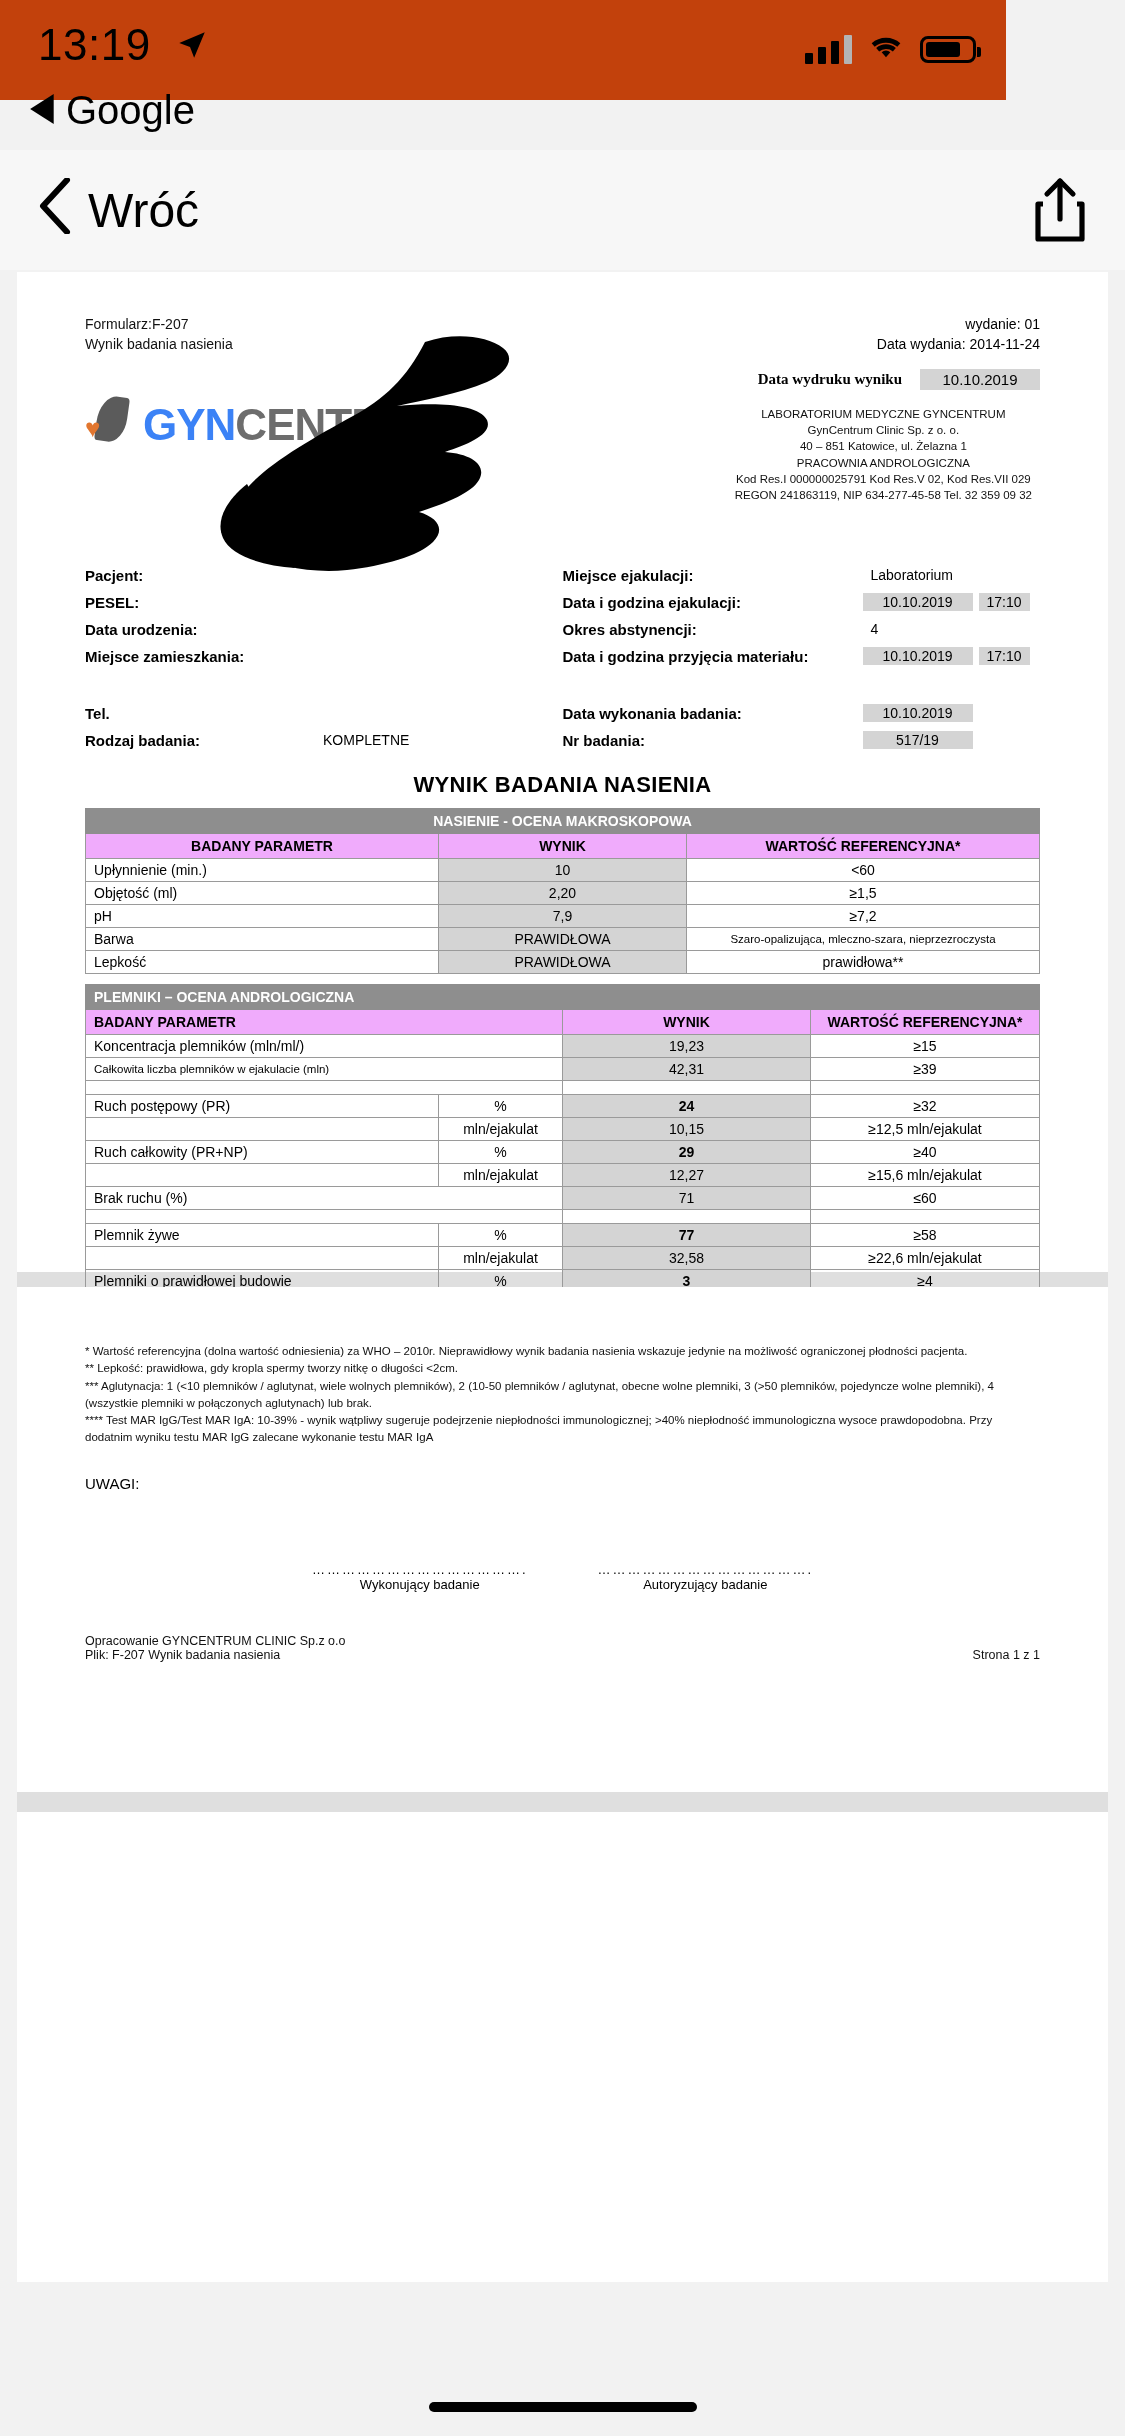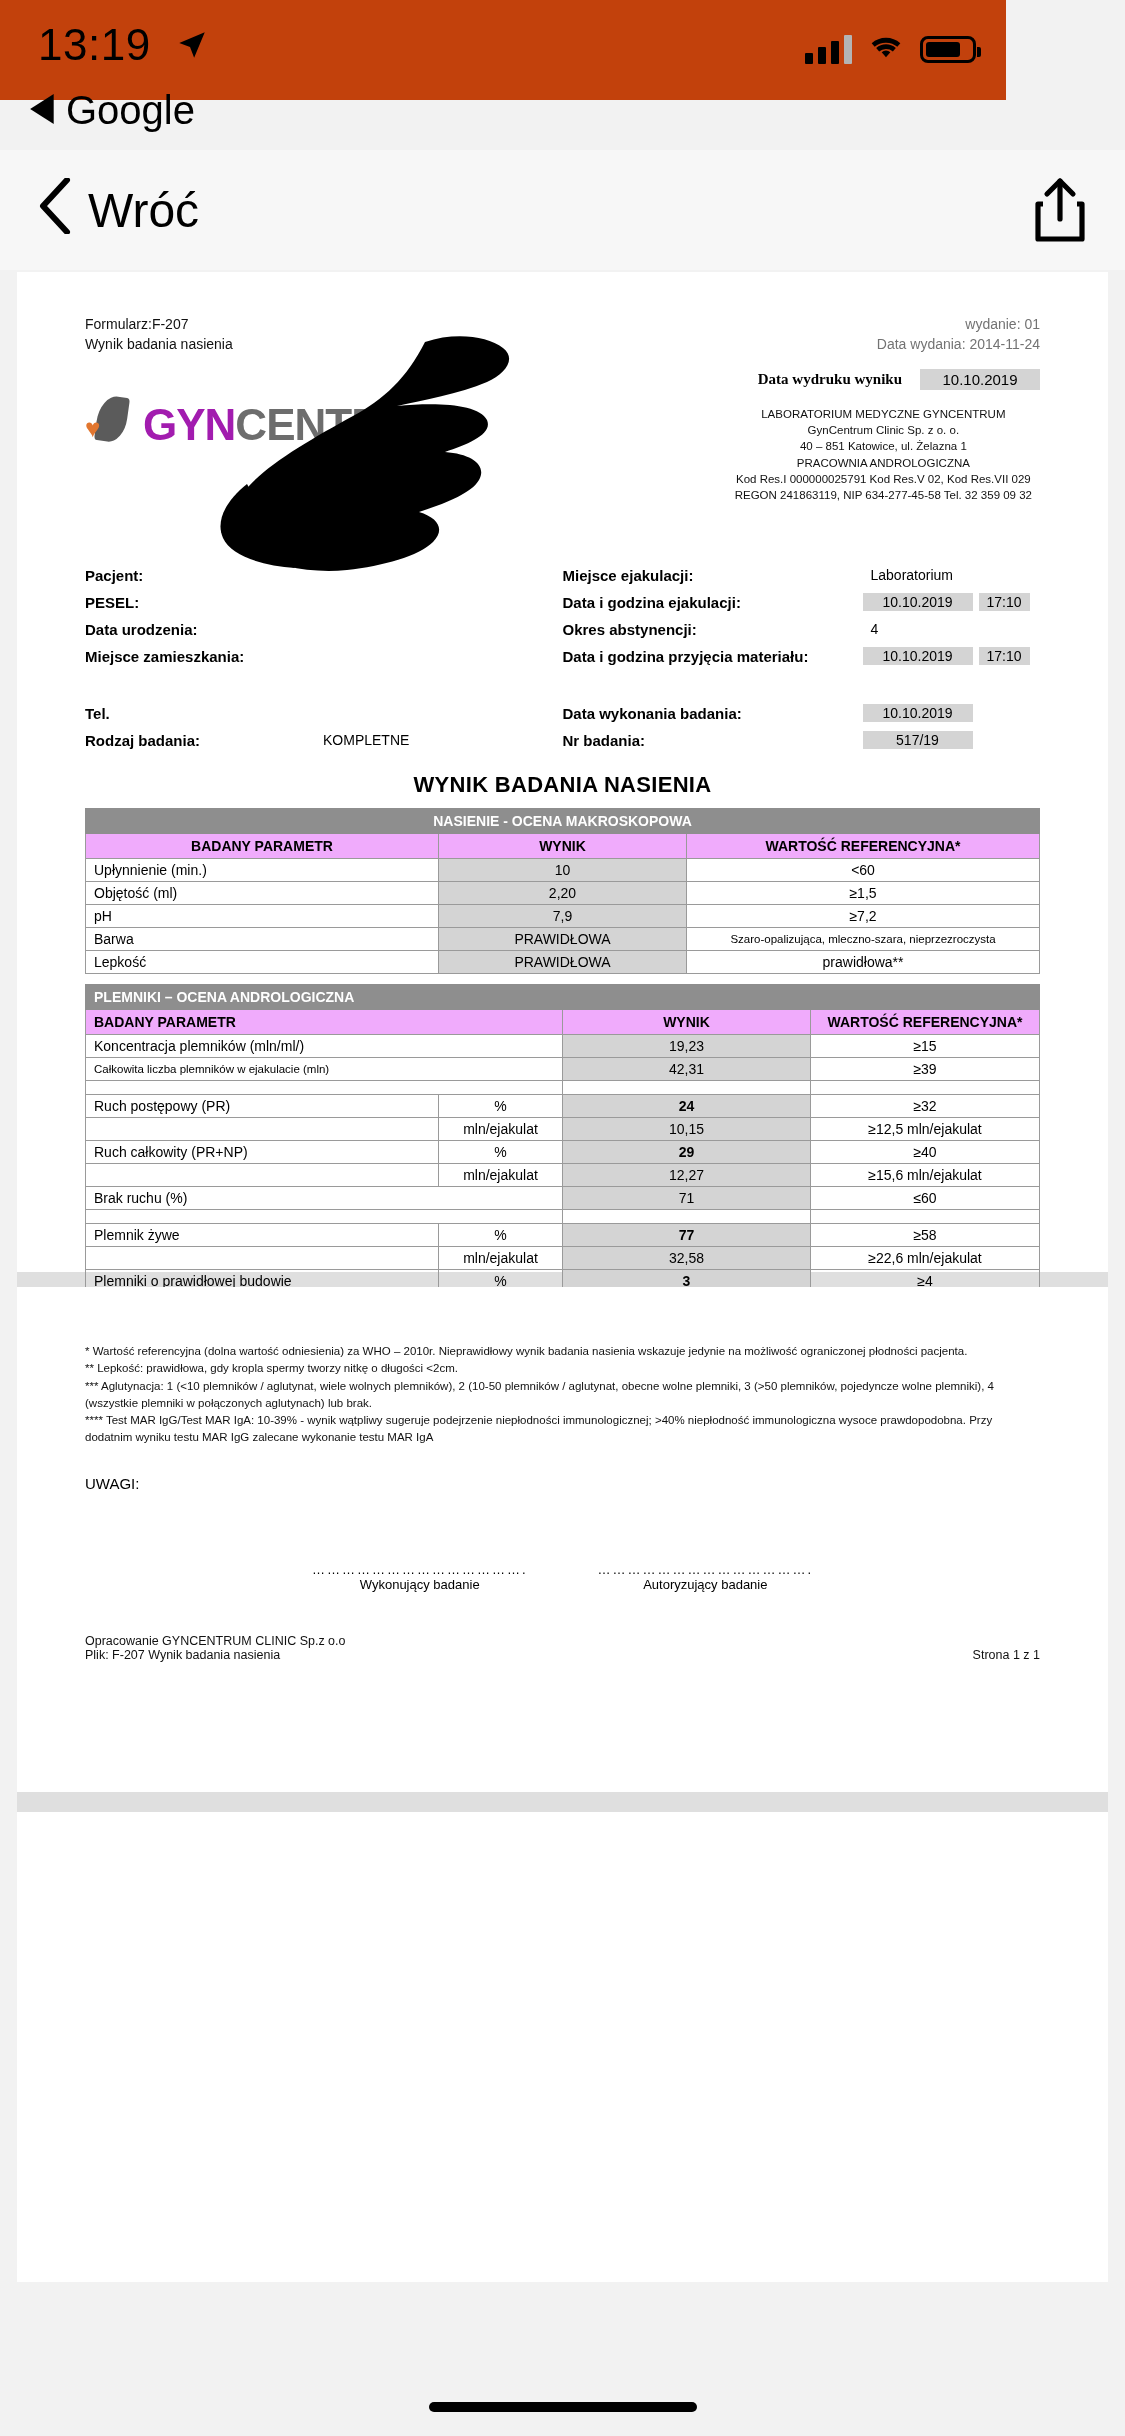--- a/index.html
+++ b/index.html
@@ -69,38 +69,38 @@
     position: absolute; left: 0; top: 0; width: 1091px;
     background: #fff;
   }
   .sheet.p1 { height: 1000px; top: 0; }
   .sheet.p2 { height: 505px; top: 1015px; }
   .sheet.p3 { height: 470px; top: 1540px; }
 
   .pad { padding: 0 68px; }
   .hdr-top { display: flex; justify-content: space-between; padding-top: 42px; }
   .hdr-left { font-size: 14px; line-height: 1.45; color: #111; }
-  .hdr-right { font-size: 14px; line-height: 1.45; color: #737373; text-align: right; }
+  .hdr-right { font-size: 14px; line-height: 1.45; color: #000000; text-align: right; }
 
   .printrow { display: flex; justify-content: flex-end; align-items: center; gap: 18px; margin-top: 14px; }
   .printrow .lab { font-size: 15px; font-weight: bold; font-family: Liberation Serif, serif; }
   .printrow .val { font-size: 15px; background: #d4d4d4; padding: 2px 10px; min-width: 120px; text-align: center; }
 
   .brandrow { display: flex; align-items: flex-start; justify-content: space-between; margin-top: 6px; }
   .logo { display: flex; align-items: center; gap: 6px; }
   .logo .mark { position: relative; width: 52px; height: 58px; }
   .logo .mark .heart { position: absolute; left: 0; bottom: 10px; color: #e2762f; font-size: 26px; }
   .logo .mark .swoosh {
     position: absolute; left: 12px; top: 0; width: 30px; height: 46px;
     background: #5b5b5b;
     border-radius: 60% 10% 55% 10%;
     transform: rotate(8deg);
   }
   .logo .name { font-size: 44px; letter-spacing: -1px; font-weight: 700; }
-  .logo .name .a { color: #a21caf; }
+  .logo .name .a { color: #3b82f6; }
   .logo .name .b { color: #6d6d6d; }
   .labinfo { font-size: 11.5px; line-height: 1.42; text-align: center; color: #111; padding-top: 10px; margin-right: 8px;}
   .labinfo .t1 { font-size: 11.5px; }
 
   .meta { display: flex; margin-top: 14px; }
   .meta .col { flex: 1; margin-top: 44px; }
   .meta .mrow { display: flex; align-items: center; min-height: 27px; }
   .meta .k { font-size: 15px; font-weight: bold; color: #000; }
   .meta .v { font-size: 14px; margin-left: 8px; }
   .meta .colL .k { width: 230px; }

